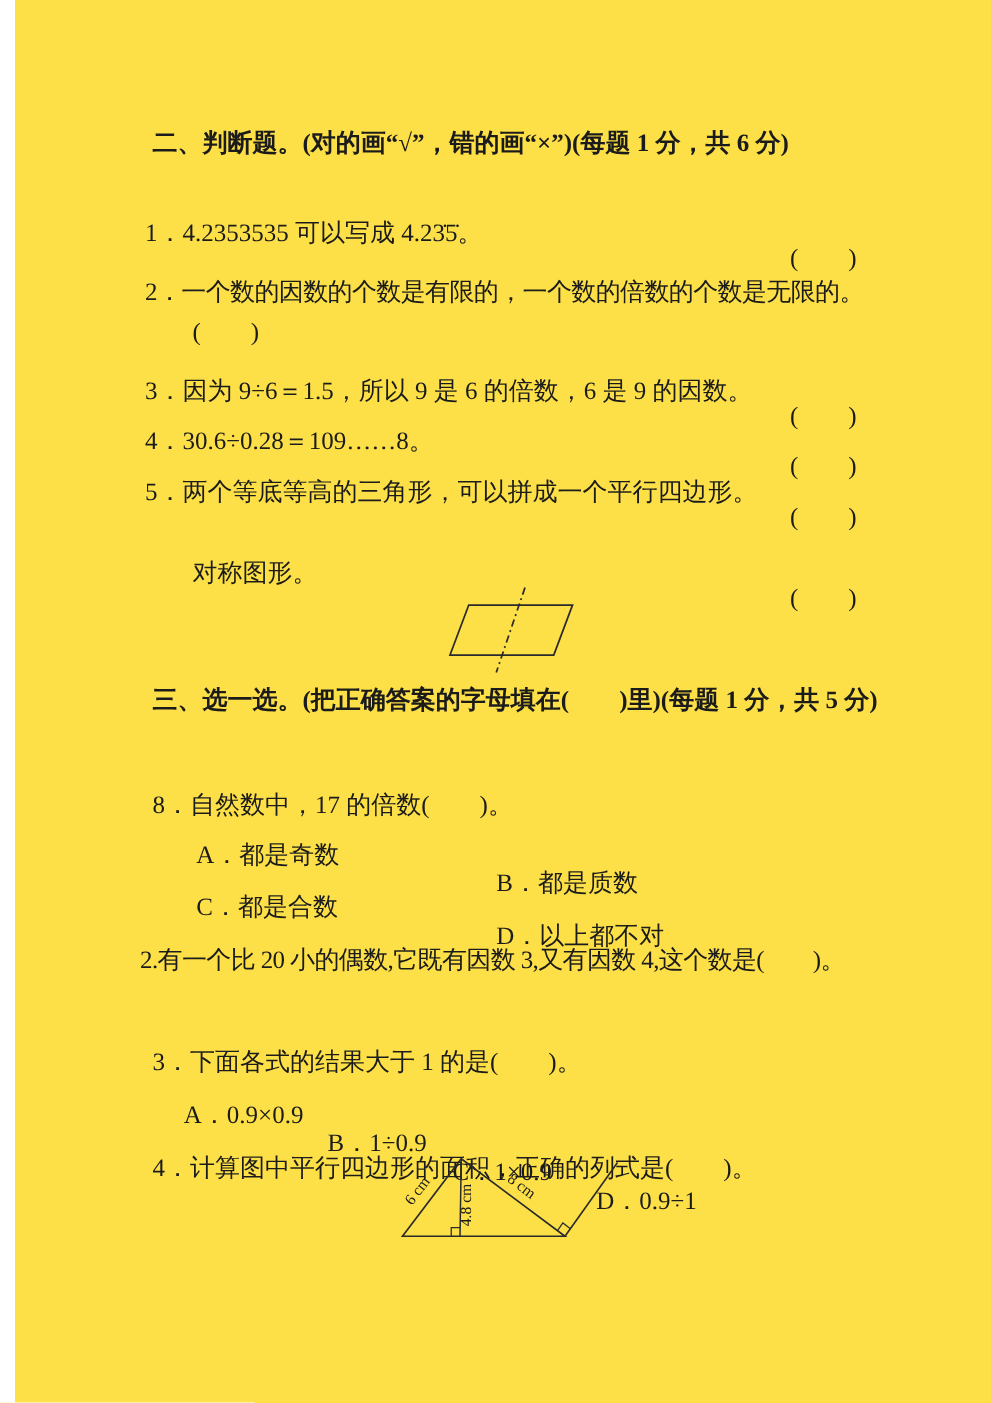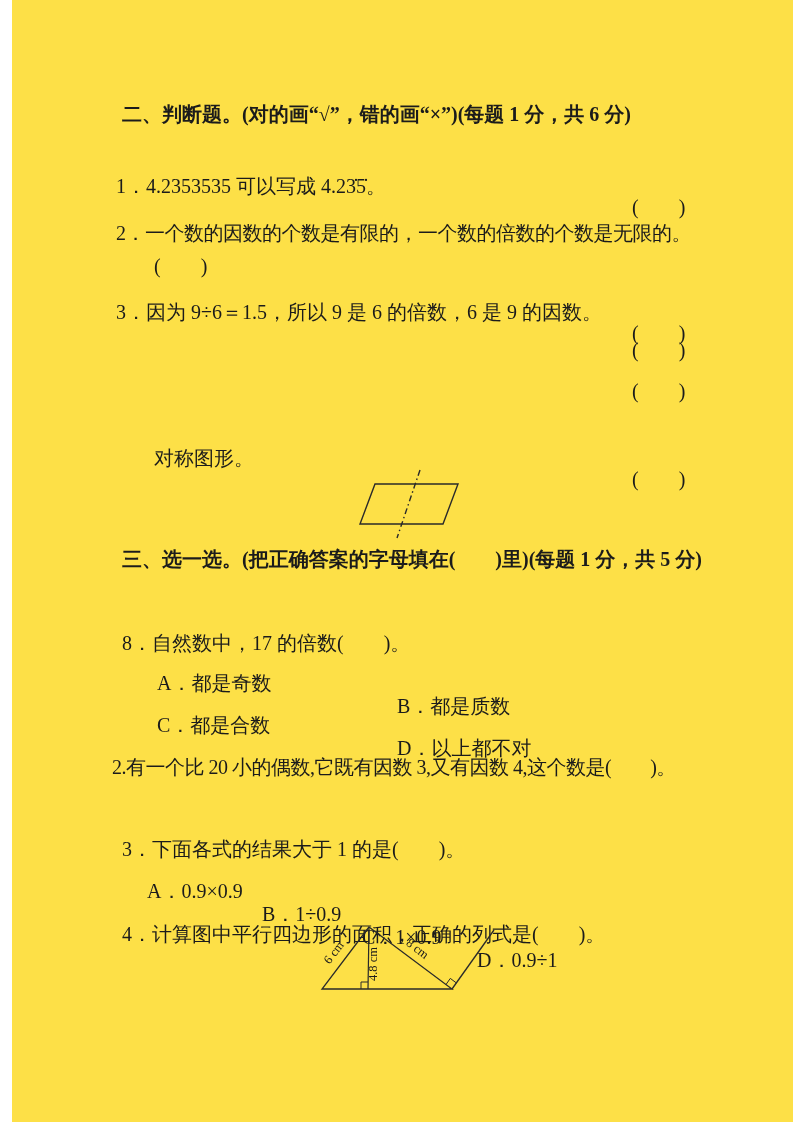--- a/index.html
+++ b/index.html
@@ -50,24 +50,26 @@
   <div class="line" style="top:232px">
     <span class="bracket-indent">(        )</span>
   </div>
 
   <div class="line" style="top:276px">
     <span class="qtext">3．因为 9÷6＝1.5，所以 9 是 6 的倍数，6 是 9 的因数。</span>
     <span class="bracket">(        )</span>
   </div>
 
   <div class="line" style="top:316px">
+    <span class="qtext">4．30.6÷0.28＝109……8。</span>
     <span class="bracket">(        )</span>
   </div>
 
   <div class="line" style="top:357px">
+    <span class="qtext">5．两个等底等高的三角形，可以拼成一个平行四边形。</span>
     <span class="bracket">(        )</span>
   </div>
 
   <div class="line" style="top:422px">
     <span class="qtext" style="left:142px">对称图形。</span>
     <span class="bracket">(        )</span>
   </div>
 
   <svg style="left:320px;top:452px" width="170" height="95" viewBox="0 0 170 95">
     <polygon points="43,32 126,32 111,72 28,72" fill="none" stroke="#2a2a2a" stroke-width="1.4"></polygon>

